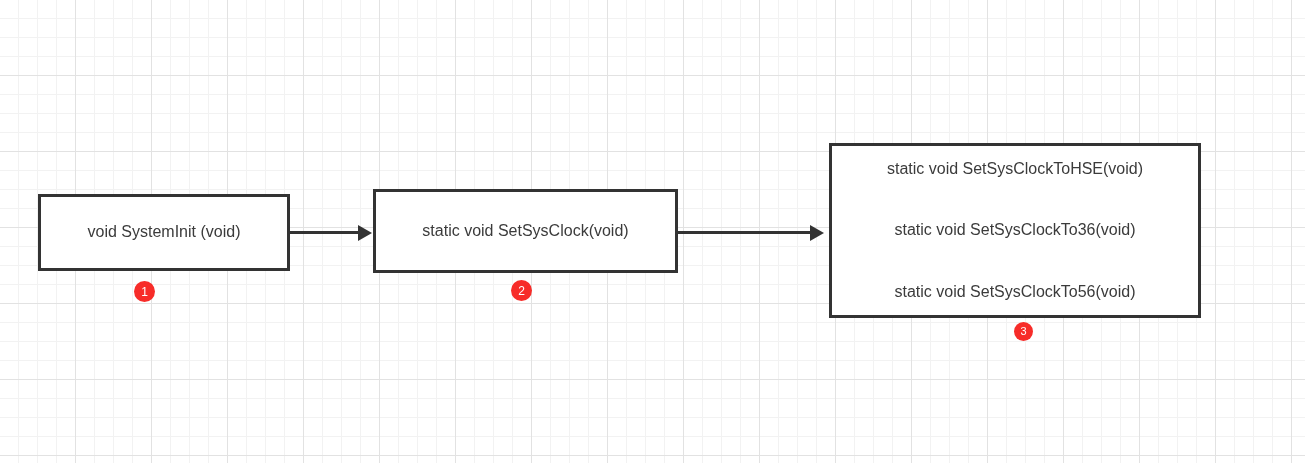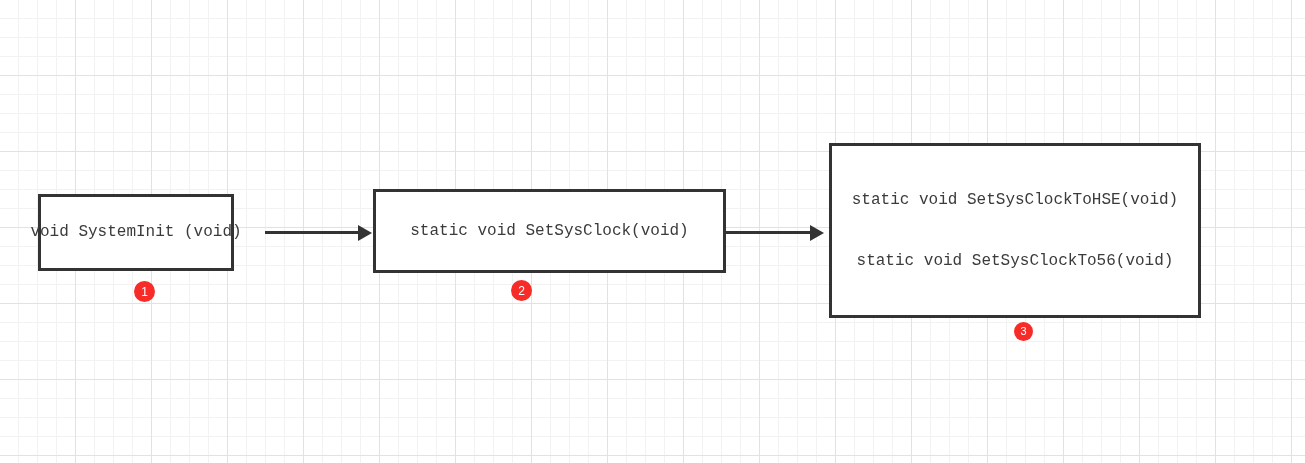--- a/index.html
+++ b/index.html
@@ -41,44 +41,43 @@
     color: #3b3b3b;
     font-size: 16px;
     line-height: 20.5px;
     text-align: center;
     white-space: pre;
   }
 
   #node-system-init {
     left: 38px;
     top: 194px;
-    width: 196px;
+    width: 252px;
     height: 77px;
   }
 
   #node-set-sys-clock {
     left: 373px;
     top: 189px;
-    width: 353px;
+    width: 305px;
     height: 84px;
   }
 
   #node-clock-variants {
     left: 829px;
     top: 143px;
     width: 372px;
     height: 175px;
   }
 
   .node-lines {
     display: block;
   }
   .node-line {
     display: block;
-    font-family: Liberation Mono, monospace;
   }
 
   .connector {
     position: absolute;
     height: 3px;
     background: #333333;
   }
   #connector-1-2 {
     left: 265px;
     top: 231px;
@@ -160,20 +159,21 @@
 
   <div class="node" id="node-set-sys-clock">
     <span class="node-lines">
       <span class="node-line">static void SetSysClock(void)</span>
     </span>
   </div>
 
   <div class="node" id="node-clock-variants">
     <span class="node-lines">
       <span class="node-line">static void SetSysClockToHSE(void)</span>
+      <span class="node-line">static void SetSysClockTo36(void)</span>
       <span class="node-line">static void SetSysClockTo56(void)</span>
     </span>
   </div>
 
   <div class="badge" id="badge-1">1</div>
 
   <div class="badge" id="badge-2">2</div>
 
   <div class="badge" id="badge-3">3</div>
 

